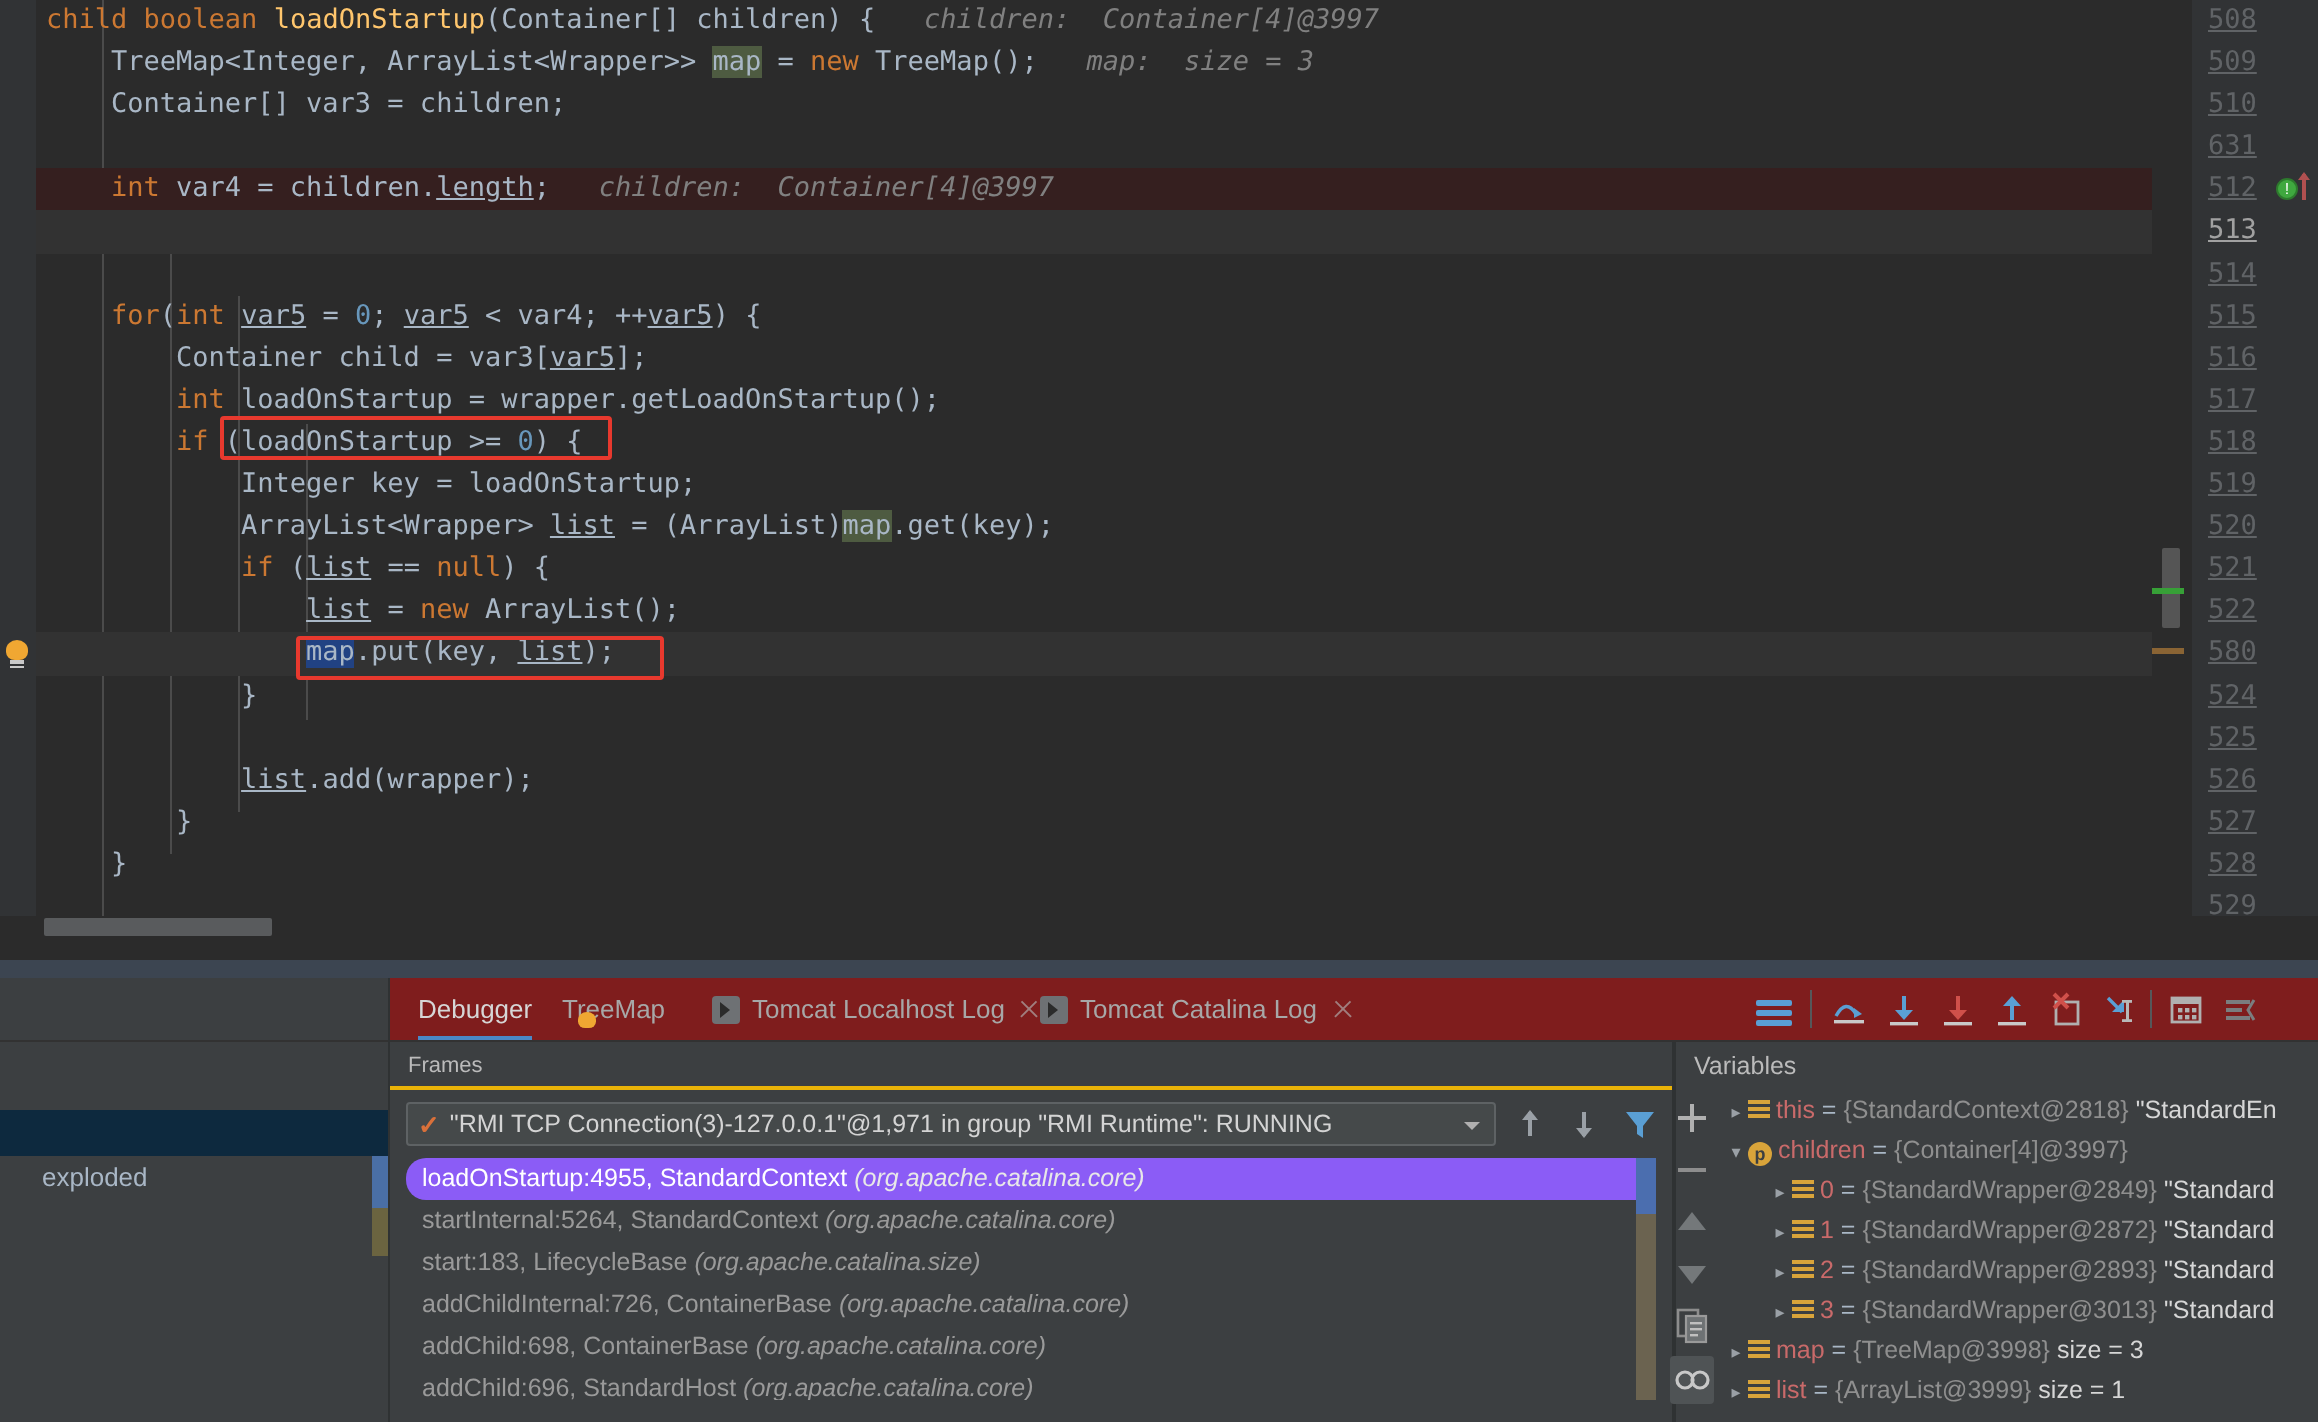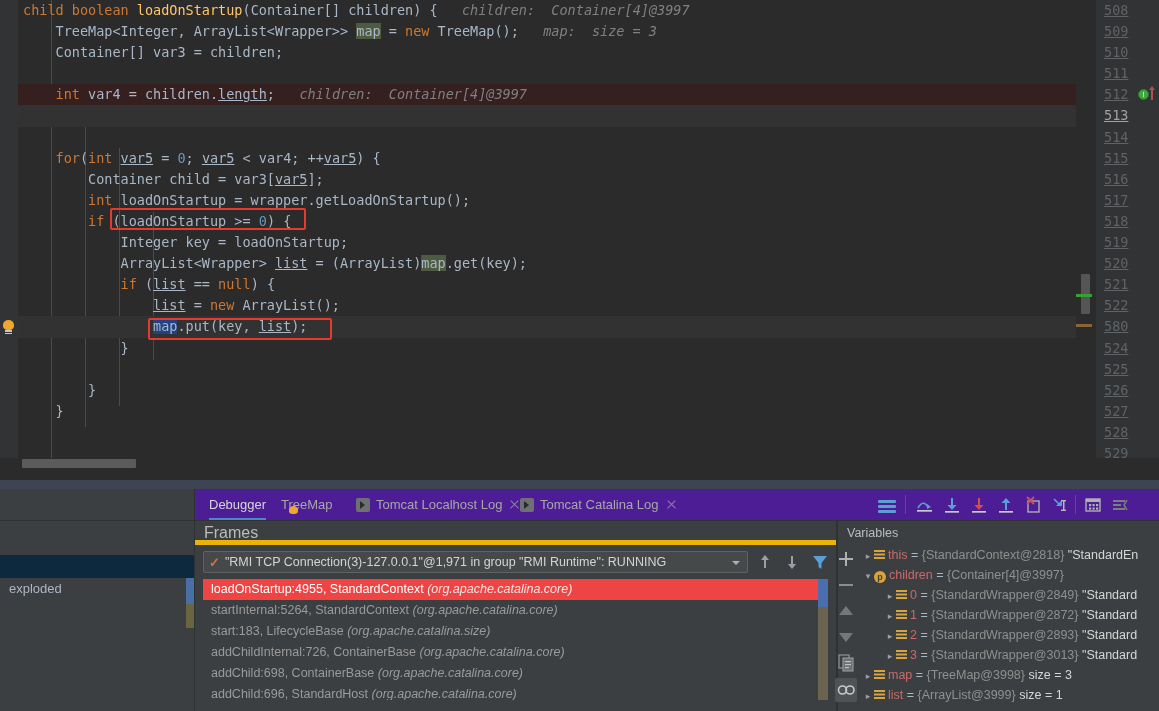--- a/index.html
+++ b/index.html
@@ -147,39 +147,39 @@
     position:absolute; left:0; top:0; width:195px; height:222px;
     background:#3c3f41;
   }
   .left-stub .row-a { position:absolute; left:0; top:0;   width:195px; height:32px; background:#3c3f41; border-bottom:1px solid #323232; }
   .left-stub .row-b { position:absolute; left:0; top:33px; width:195px; height:33px; background:#3c3f41; }
   .left-stub .row-sel {
     position:absolute; left:0; top:66px; width:195px; height:23px; background:#0d293e;
   }
   .left-stub .row-exp {
     position:absolute; left:0; top:89px; width:195px; height:22px;
-    color:#a9b7c6; font-size:13px; line-height:22px; padding-left:9px;
+    color:#a9b7c6; font-size:13px; line-height:22px; padding-left:21px;
   }
   .left-stub .row-rest {
     position:absolute; left:0; top:111px; width:195px; height:111px; background:#3c3f41;
   }
   .left-divider {
     position:absolute; left:194px; top:0; width:1px; height:222px; background:#2f3233;
   }
   .left-accent-blue {
     position:absolute; left:186px; top:89px; width:9px; height:26px; background:#4a6fa5;
   }
   .left-accent-olive {
     position:absolute; left:186px; top:115px; width:9px; height:24px; background:#6b6440;
   }
 
   
   .tabbar {
     position:absolute; left:195px; top:0; width:964px; height:32px;
-    background:#4c1d95;
+    background:#7f1d1d;
     border-bottom:1px solid #323232;
   }
   .tab {
     position:absolute; top:0; height:31px; line-height:31px;
     font-size:13px; color:#a7a7a7; white-space:nowrap;
     display:flex; align-items:center; gap:6px;
   }
   .tab.active { color:#d6d6d6; }
   .tab.active:after {
     content:""; position:absolute; left:0; right:0; bottom:0; height:2px; background:#4a88c7;
@@ -209,22 +209,22 @@
   
   .dbg-toolbar { position:absolute; left:678px; top:0; width:260px; height:31px; }
   .tbtn { position:absolute; top:6px; width:20px; height:20px; }
   .tsep { position:absolute; top:6px; width:1px; height:19px; background:#55585a; }
 
   .ico-lines span { position:absolute; left:1px; height:2.5px; background:#5a9fd4; border-radius:1px; }
 
   
   .frames-header {
     position:absolute; left:195px; top:32px; width:643px; height:24px;
-    background:#3c3f41; border-bottom:5px solid #eab308;
-    color:#bbbbbb; font-size:16px; line-height:24px; padding-left:9px;
+    background:#3c3f41; border-bottom:2px solid #eab308;
+    color:#bbbbbb; font-size:11px; line-height:24px; padding-left:9px;
   }
   .vars-header {
     position:absolute; left:838px; top:32px; width:321px; height:24px;
     background:#3c3f41;
     color:#bbbbbb; font-size:12.5px; line-height:24px; padding-left:9px;
   }
   .vert-split {
     position:absolute; left:836px; top:32px; width:2px; height:190px; background:#2f3233;
   }
 
@@ -255,21 +255,21 @@
 
   
   .frames-list {
     position:absolute; left:203px; top:90px; width:625px; height:121px;
     overflow:hidden;
   }
   .frame-row {
     height:21px; line-height:21px; font-size:12.5px;
     color:#9a9a9a; white-space:nowrap; padding-left:8px;
   }
-  .frame-row.selected { background:#ef4444; color:#ffffff; }
+  .frame-row.selected { background:#8b5cf6; color:#ffffff;border-radius:10px; }
   .frame-row .pkg { font-style:italic; color:#9a9a9a; }
   .frame-row.selected .pkg { color:#e8e8e8; }
   .frames-scroll-thumb {
     position:absolute; left:818px; top:90px; width:10px; height:28px; background:#4b6eaf;
   }
   .frames-scroll-rest {
     position:absolute; left:818px; top:118px; width:10px; height:93px; background:#6b6350;
   }
 
   
@@ -345,37 +345,38 @@
         <div class="code-line"><span class="type">        Container child = var3[</span><span class="fieldu">var5</span><span class="punct">];</span></div>
         <div class="code-line"><span class="punct">        </span><span class="kw">int </span><span class="type">loadOnStartup = wrapper.getLoadOnStartup();</span></div>
         <div class="code-line"><span class="punct">        </span><span class="kw">if </span><span class="punct">(loadOnStartup &gt;= </span><span class="num">0</span><span class="punct">) {</span></div>
         <div class="code-line"><span class="type">            Integer key = loadOnStartup;</span></div>
         <div class="code-line"><span class="type">            ArrayList&lt;Wrapper&gt; </span><span class="fieldu">list</span><span class="punct"> = (ArrayList)</span><span class="mapsel">map</span><span class="punct">.get(key);</span></div>
         <div class="code-line"><span class="punct">            </span><span class="kw">if </span><span class="punct">(</span><span class="fieldu">list</span><span class="punct"> == </span><span class="kw">null</span><span class="punct">) {</span></div>
         <div class="code-line"><span class="punct">                </span><span class="fieldu">list</span><span class="punct"> = </span><span class="kw">new </span><span class="type">ArrayList();</span></div>
         <div class="code-line hl-cur"><span class="punct">                </span><span class="mapblue">map</span><span class="punct">.put(key, </span><span class="fieldu">list</span><span class="punct">);</span></div>
         <div class="code-line"><span class="punct">            }</span></div>
         <div class="code-line">&nbsp;</div>
+        <div class="code-line"><span class="punct">            </span><span class="fieldu">list</span><span class="punct">.add(wrapper);</span></div>
         <div class="code-line"><span class="punct">        }</span></div>
         <div class="code-line"><span class="punct">    }</span></div>
       </div>
 
     <div class="redbox" style="left:110px; top:208px; width:196px; height:22px;"></div>
     <div class="redbox" style="left:148px; top:318px; width:184px; height:22px;"></div>
 
     <div class="marker-strip"></div>
     <div class="vthumb"></div>
     <div class="vmark-green"></div>
     <div class="vmark-brown"></div>
 
     <div class="lineno-col">
         <div class="lineno">508</div>
         <div class="lineno">509</div>
         <div class="lineno">510</div>
-        <div class="lineno">511</div>
+        <div class="lineno">631</div>
         <div class="lineno">512<span class="bp">!</span><span class="arrowmark"></span></div>
         <div class="lineno current">513</div>
         <div class="lineno">514</div>
         <div class="lineno">515</div>
         <div class="lineno">516</div>
         <div class="lineno">517</div>
         <div class="lineno">518</div>
         <div class="lineno">519</div>
         <div class="lineno">520</div>
         <div class="lineno">521</div>

